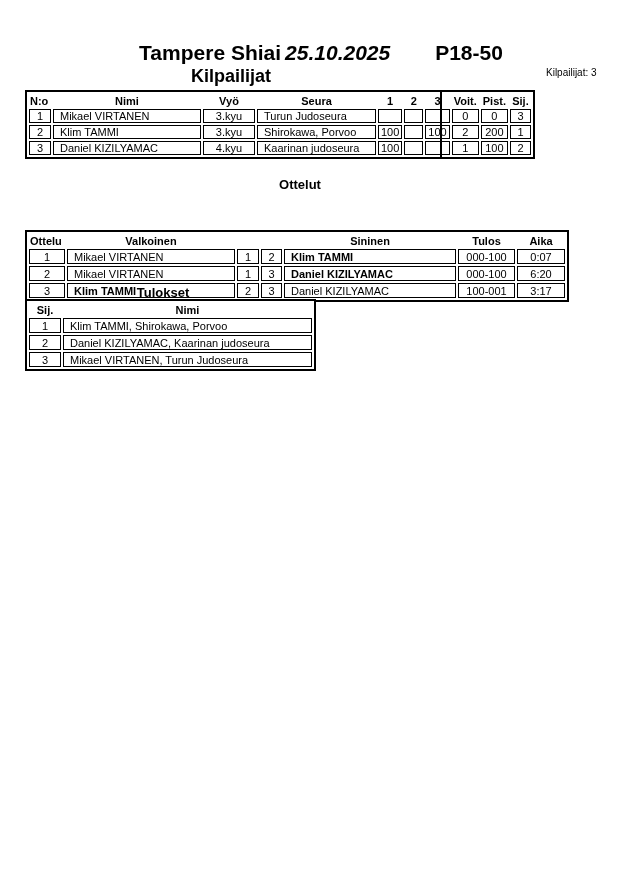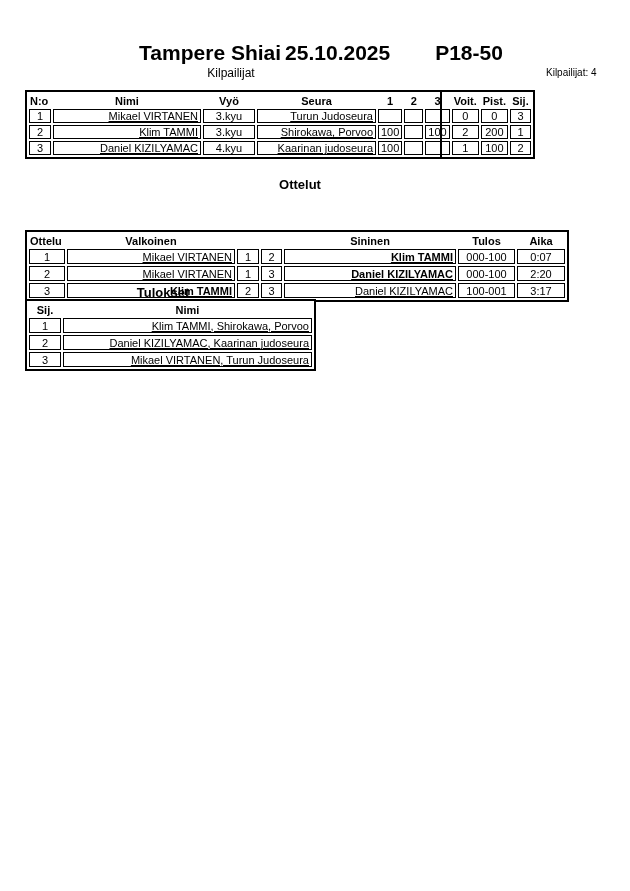--- a/index.html
+++ b/index.html
@@ -7,25 +7,25 @@
     position:relative; width:630px; height:891px; margin:0 auto;
     background:#ffffff; overflow:hidden;
     font-family:"Liberation Sans", sans-serif; color:#000;
   }
   
   .title-row {
     position:absolute; top:41px; left:12px; right:0;
     display:flex; justify-content:center; align-items:flex-end;
     font-weight:bold; font-size:21px; white-space:nowrap;
   }
-  .title-row .gap-s { margin-left:4px; }
+  .title-row .gap-s { margin-left:4px;font-style:italic; }
   .title-row .gap-l { margin-left:45px; }
   .subtitle {
     position:absolute; top:66px; left:231px; transform:translateX(-50%);
-    font-weight:normal; font-size:12px;
+    font-weight:bold; font-size:18px;
   }
   .count-label {
     position:absolute; top:67px; left:546px; font-size:10px;
   }
   .section-title {
     position:absolute; transform:translateX(-50%);
     font-weight:bold; font-size:13px;
   }
   #ottelut-title { top:177px; left:300px; }
   #tulokset-title { top:285px; left:163px; }
@@ -37,42 +37,42 @@
   #tulokset-wrap    { top:299px; left:25px; }
 
   table {
     border-collapse:separate; border-spacing:2px;
     border:2px solid #000; table-layout:fixed; background:#fff;
   }
   th, td { box-sizing:border-box; overflow:hidden; white-space:nowrap; vertical-align:middle; }
   th { border:none; font-weight:bold; font-size:11px; height:13px; padding:0 2px; text-align:center; }
   td { border:1px solid #000; font-size:11px; height:15px; padding:0 2px; text-align:center; }
   #kilpailijat-table td { height:14px; }
-  .l { text-align:right; padding-left:6px;text-decoration:underline; }
+  .l { text-align:left; padding-left:6px; }
   .hl { text-align:left; padding-left:1px; }
   .b { font-weight:bold; }
 
   
   .vline {
     position:absolute; top:0; bottom:0; width:2px; background:#000;
   }
   #kilpailijat-vline { left:415px; }
 </style>
 </head>
 <body>
 
 <div class="page">
 
   <div class="title-row">
     <span>Tampere Shiai</span>
     <span class="gap-s">25.10.2025</span>
     <span class="gap-l">P18-50</span>
   </div>
   <div class="subtitle">Kilpailijat</div>
-  <div class="count-label">Kilpailijat: 4</div>
+  <div class="count-label">Kilpailijat: 3</div>
 
   <div class="tbl-wrap" id="kilpailijat-wrap">
     <table id="kilpailijat-table">
       <colgroup>
         <col style="width:22px">
           <col style="width:148px">
           <col style="width:52px">
           <col style="width:119px">
         <col style="width:22px">
           <col style="width:19px">
@@ -166,21 +166,21 @@
         <td>000-100</td>
         <td>0:07</td>
       </tr>
       <tr>
         <td>2</td>
         <td class="l">Mikael VIRTANEN</td>
         <td>1</td>
         <td>3</td>
         <td class="l b">Daniel KIZILYAMAC</td>
         <td>000-100</td>
-        <td>2:20</td>
+        <td>6:20</td>
       </tr>
       <tr>
         <td>3</td>
         <td class="l b">Klim TAMMI</td>
         <td>2</td>
         <td>3</td>
         <td class="l">Daniel KIZILYAMAC</td>
         <td>100-001</td>
         <td>3:17</td>
       </tr>

